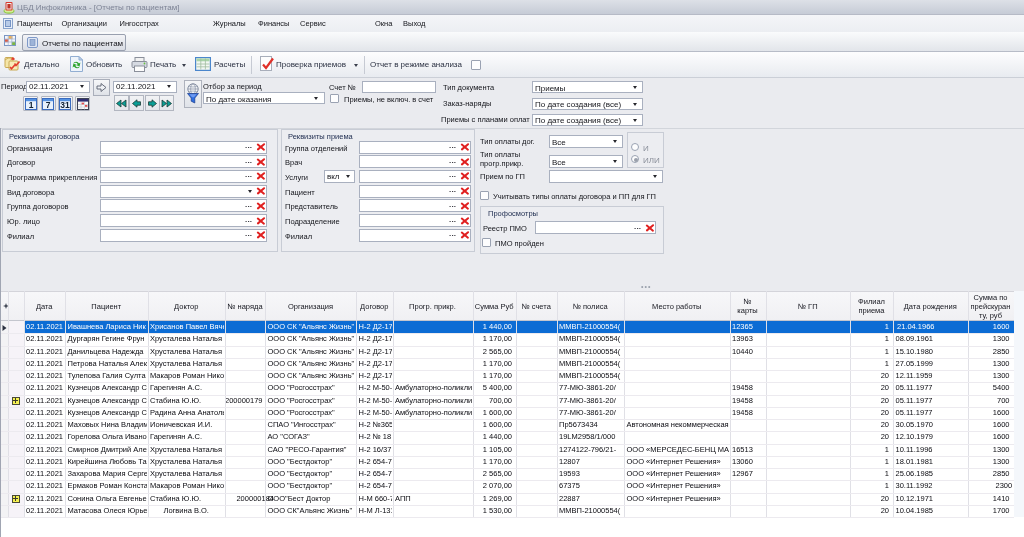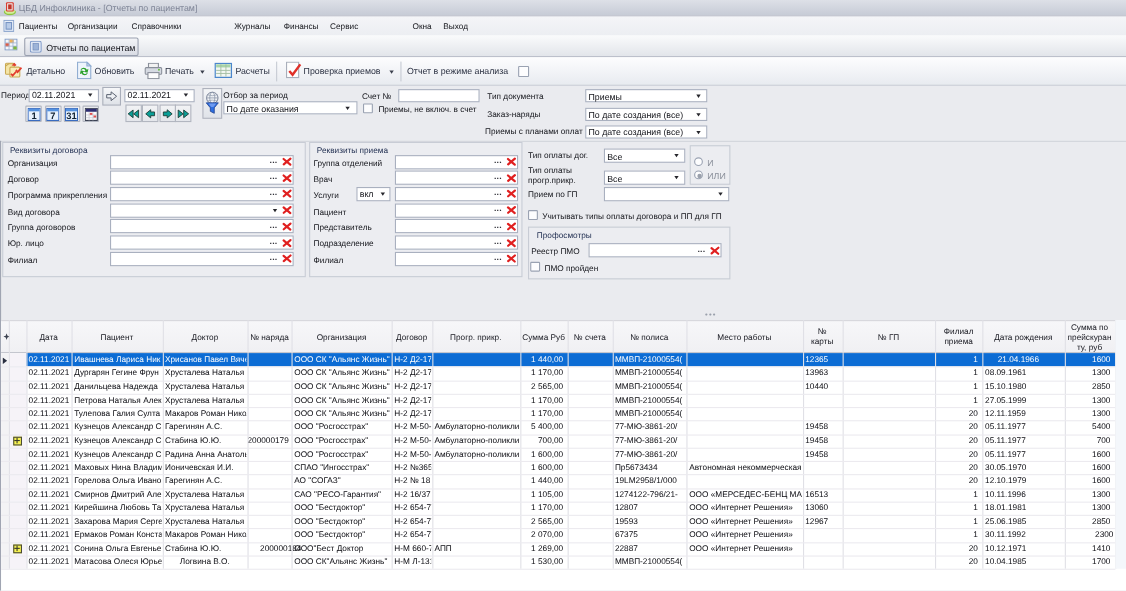--- a/index.html
+++ b/index.html
@@ -33,21 +33,21 @@
 <rect x="4.4" y="3" width="3.2" height="4.5" fill="#c03328"></rect>
 </svg>
 <div class="lbl" style="left:17px;top:3px;font-size:8px;color:#7e8496;">ЦБД Инфоклиника - [Отчеты по пациентам]</div>
 <div class="ab" style="left:0;top:15px;width:1024px;height:17px;background:linear-gradient(#f4f5f8,#eceef2);"></div>
 <svg class="ab" style="left:3px;top:18px" width="10" height="11" viewBox="0 0 10 11">
 <rect x="0.5" y="0.5" width="9" height="10" fill="#e8eef8" stroke="#8aa4cc"></rect>
 <rect x="2.5" y="2.5" width="5" height="6" fill="#b8cbe8" stroke="#7794c4"></rect>
 </svg>
 <div class="lbl" style="left:17px;top:19px;font-size:7.5px;">Пациенты</div>
 <div class="lbl" style="left:61.5px;top:19px;font-size:7.5px;">Организации</div>
-<div class="lbl" style="left:119.5px;top:19px;font-size:7.5px;">Справочники</div>
+<div class="lbl" style="left:119.5px;top:19px;font-size:7.5px;">Ингосстрах</div>
 <div class="lbl" style="left:178px;top:19px;font-size:7.5px;margin-top:14px;">Отчеты</div>
 <div class="lbl" style="left:213px;top:19px;font-size:7.5px;">Журналы</div>
 <div class="lbl" style="left:258px;top:19px;font-size:7.5px;">Финансы</div>
 <div class="lbl" style="left:300px;top:19px;font-size:7.5px;">Сервис</div>
 <div class="lbl" style="left:337px;top:19px;font-size:7.5px;margin-top:21px;">Справка</div>
 <div class="lbl" style="left:375px;top:19px;font-size:7.5px;">Окна</div>
 <div class="lbl" style="left:403px;top:19px;font-size:7.5px;">Выход</div>
 <div class="ab" style="left:0;top:32px;width:1024px;height:20px;background:linear-gradient(#fafbfc,#e2e5ea);border-bottom:1px solid #b7bcc7;"></div>
 <svg class="ab" style="left:4px;top:35px" width="12" height="11" viewBox="0 0 12 11">
 <rect x="0.5" y="0.5" width="11" height="10" fill="#f4f6fa" stroke="#7b96c4"></rect>
@@ -365,21 +365,21 @@
 <div class="ab" style="left:23.5px;top:321px;width:990px;height:12.25px;background:#0c6cd4;"></div>
 <div class="cell" style="left:23.5px;top:321.0px;width:40.5px;height:12.25px;line-height:12.25px;color:#fff;padding-left:2.5px;">02.11.2021</div>
 <div class="cell" style="left:65px;top:321.0px;width:81.5px;height:12.25px;line-height:12.25px;color:#fff;padding-left:2.5px;">Ивашнева Лариса Ник</div>
 <div class="cell" style="left:147.5px;top:321.0px;width:76.5px;height:12.25px;line-height:12.25px;color:#fff;padding-left:2.5px;">Хрисанов Павел Вяче</div>
 <div class="cell" style="left:265px;top:321.0px;width:90px;height:12.25px;line-height:12.25px;color:#fff;padding-left:2.5px;">ООО СК "Альянс Жизнь"</div>
 <div class="cell" style="left:356px;top:321.0px;width:35.5px;height:12.25px;line-height:12.25px;color:#fff;padding-left:2.5px;">Н-2 Д2-17:</div>
 <div class="cell" style="left:472.5px;top:321.0px;width:42.5px;height:12.25px;line-height:12.25px;color:#fff;text-align:right;padding-right:3px;">1 440,00</div>
 <div class="cell" style="left:556.5px;top:321.0px;width:66.5px;height:12.25px;line-height:12.25px;color:#fff;padding-left:2.5px;">ММВП-21000554(</div>
 <div class="cell" style="left:729.5px;top:321.0px;width:35.0px;height:12.25px;line-height:12.25px;color:#fff;padding-left:2.5px;">12365</div>
 <div class="cell" style="left:850px;top:321.0px;width:42px;height:12.25px;line-height:12.25px;color:#fff;text-align:right;padding-right:3px;">1</div>
-<div class="cell" style="left:893px;top:321.0px;width:73.5px;height:26px;line-height:12.25px;color:#fff;padding-left:14px;">21.04.1966</div>
+<div class="cell" style="left:893px;top:321.0px;width:73.5px;height:26px;line-height:12.25px;color:#fff;padding-left:4px;">21.04.1966</div>
 <div class="cell" style="left:967.5px;top:321.0px;width:45.0px;height:12.25px;line-height:12.25px;color:#fff;text-align:right;padding-right:3px;">1600</div>
 <div class="cell" style="left:23.5px;top:333.25px;width:40.5px;height:12.25px;line-height:12.25px;color:#0a0a10;padding-left:2.5px;">02.11.2021</div>
 <div class="cell" style="left:65px;top:333.25px;width:81.5px;height:12.25px;line-height:12.25px;color:#0a0a10;padding-left:2.5px;">Дургарян Гегине Фрун</div>
 <div class="cell" style="left:147.5px;top:333.25px;width:76.5px;height:12.25px;line-height:12.25px;color:#0a0a10;padding-left:2.5px;">Хрусталева Наталья</div>
 <div class="cell" style="left:265px;top:333.25px;width:90px;height:12.25px;line-height:12.25px;color:#0a0a10;padding-left:2.5px;">ООО СК "Альянс Жизнь"</div>
 <div class="cell" style="left:356px;top:333.25px;width:35.5px;height:12.25px;line-height:12.25px;color:#0a0a10;padding-left:2.5px;">Н-2 Д2-17:</div>
 <div class="cell" style="left:472.5px;top:333.25px;width:42.5px;height:12.25px;line-height:12.25px;color:#0a0a10;text-align:right;padding-right:3px;">1 170,00</div>
 <div class="cell" style="left:556.5px;top:333.25px;width:66.5px;height:12.25px;line-height:12.25px;color:#0a0a10;padding-left:2.5px;">ММВП-21000554(</div>
 <div class="cell" style="left:729.5px;top:333.25px;width:35.0px;height:12.25px;line-height:12.25px;color:#0a0a10;padding-left:2.5px;">13963</div>
 <div class="cell" style="left:850px;top:333.25px;width:42px;height:12.25px;line-height:12.25px;color:#0a0a10;text-align:right;padding-right:3px;">1</div>

